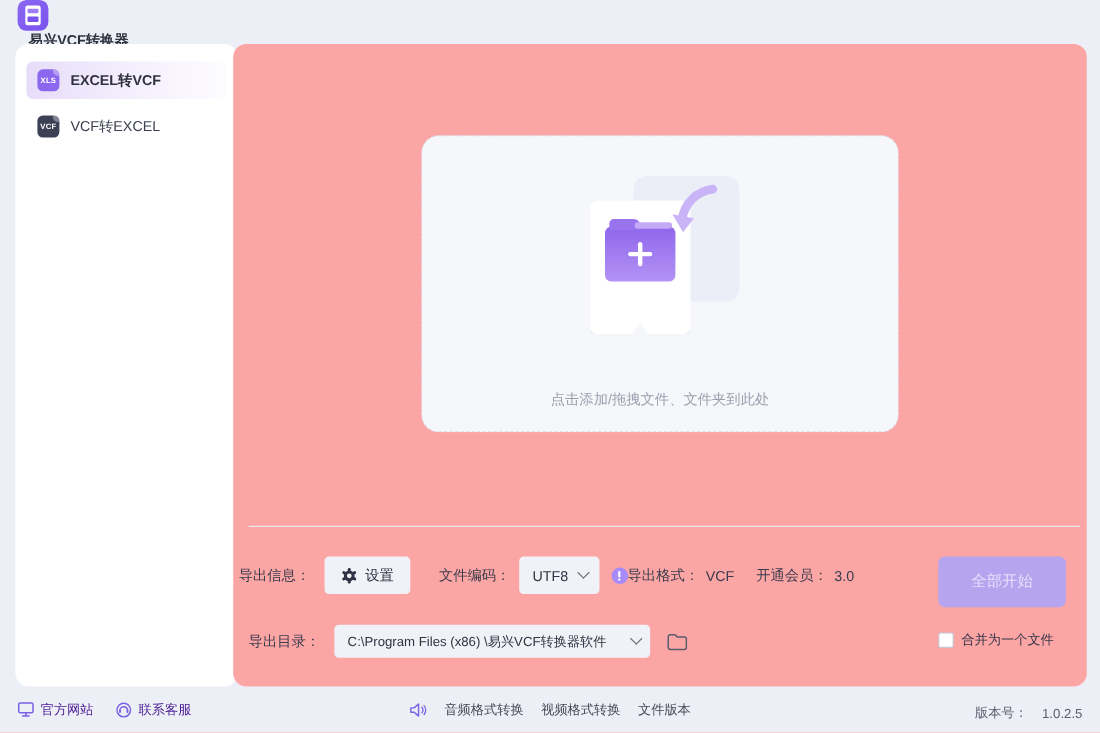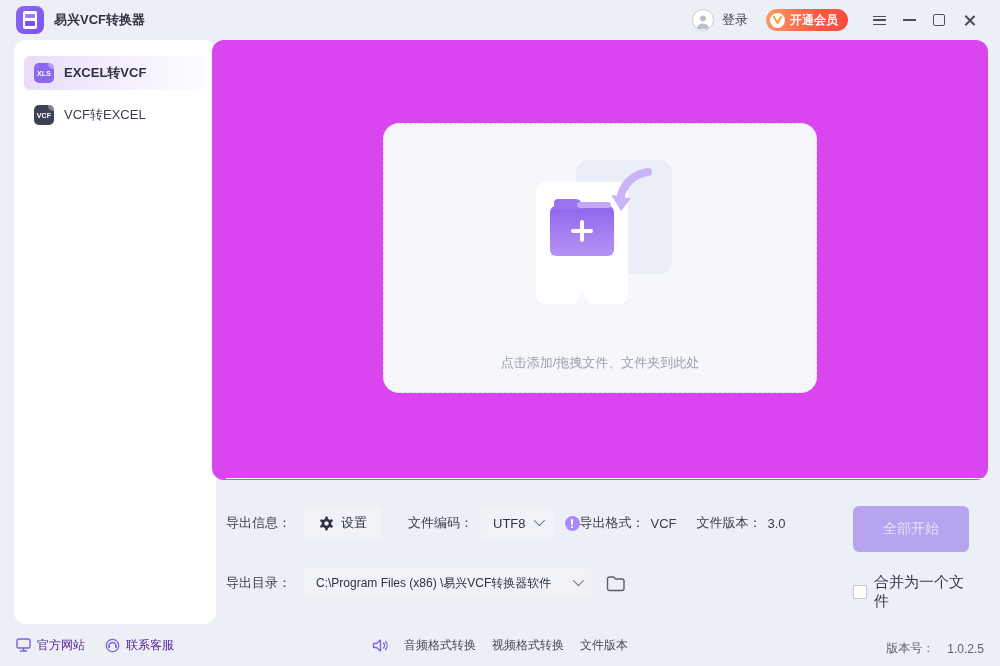--- a/index.html
+++ b/index.html
@@ -6,21 +6,21 @@
   html,body { width:1000px; height:666px; overflow:hidden; }
   body {
     font-family:"Liberation Sans","DejaVu Sans",sans-serif;
     background:#edeff6;
     color:#33364a;
     position:relative;
     font-size:13px;
   }
   
   .topbar { position:absolute; left:0; top:0; width:1000px; height:40px;
-    display:flex; align-items:center; padding:0 16px; }
+    display:flex; align-items:flex-start; padding:0 16px;flex-direction:column; }
   .logo { width:28px; height:28px; border-radius:8px;
     background:linear-gradient(135deg,#8b68f2,#7a52ee);
     display:flex; align-items:center; justify-content:center; flex:0 0 auto; }
   .logo .doc { width:14px; height:18px; background:#fff; border-radius:2px; position:relative; }
   .logo .doc::before { content:""; position:absolute; left:2px; top:3px; width:10px; height:4px;
     background:#9d7df4; border-radius:1px; }
   .logo .doc::after { content:""; position:absolute; left:2px; bottom:3px; width:10px; height:5px;
     background:#7a52ee; border-radius:1px; }
   .app-title { margin-left:10px; font-weight:bold; font-size:13px; color:#30323f; }
   .topbar-right { margin-left:auto; display:flex; align-items:center; }
@@ -52,22 +52,22 @@
   .file-badge { width:20px; height:20px; border-radius:5px; position:relative;
     display:flex; align-items:center; justify-content:center;
     color:#fff; font-size:7px; font-weight:bold; letter-spacing:.2px; flex:0 0 auto; }
   .file-badge.xls { background:#8b68ee; }
   .file-badge.vcf { background:#3d4155; }
   .file-badge::before { content:""; position:absolute; top:0; right:0; width:6px; height:6px;
     background:rgba(255,255,255,.35); border-radius:0 5px 0 5px; }
   .side-label { margin-left:10px; font-size:13px; color:#2f3140; font-weight:bold; }
   .side-item:not(.selected) .side-label { font-weight:normal; color:#3c3f4e; }
   
-  .main { position:absolute; left:212px; top:40px; width:776px; height:440px;
-    background:#d946ef; border-radius:12px; }
+  .main { position:absolute; left:212px; top:40px; width:776px; height:584px;
+    background:#fca5a5; border-radius:12px; }
   .dropzone { position:absolute; left:171px; top:83px; width:434px; height:270px;
     border:1px dashed #d9ddea; border-radius:16px; background:#f6f7fb;
     display:flex; flex-direction:column; align-items:center; cursor:pointer; }
   .illu { position:relative; width:160px; height:158px; margin-top:36px; }
   .illu .back-card { position:absolute; right:8px; top:0; width:96px; height:114px;
     background:#eceef7; border-radius:12px; }
   .illu .front-card { position:absolute; left:16px; top:22px; width:92px; height:122px;
     background:#fff; border-radius:8px; box-shadow:0 4px 10px rgba(120,110,180,.08);
     clip-path:polygon(0 0,100% 0,100% 100%,58% 100%,50% 91%,42% 100%,0 100%);
     display:flex; justify-content:center; }
@@ -78,21 +78,21 @@
   .illu .folder::after { content:""; position:absolute; right:3px; top:-4px; width:34px; height:6px;
     background:#c4aaf6; border-radius:3px; }
   .plus { position:absolute; left:50%; top:50%; width:22px; height:22px; transform:translate(-50%,-50%); }
   .plus::before,.plus::after { content:""; position:absolute; background:#fff; border-radius:2px; }
   .plus::before { left:9px; top:0; width:4px; height:22px; }
   .plus::after { left:0; top:9px; width:22px; height:4px; }
   .arrow-svg { position:absolute; right:24px; top:6px; }
   .drop-hint { margin-top:36px; color:#9b9fae; font-size:13px; }
   .divider { position:absolute; left:14px; right:6px; top:438px; height:1px; background:#eff0f4; }
   
-  .row1 { position:absolute; left:14px; top:466px; height:34px; display:flex; align-items:center; }
+  .row1 { position:absolute; left:5px; top:466px; height:34px; display:flex; align-items:center; }
   .lbl { font-size:13px; color:#3a3d4d; }
   .btn-gray { display:flex; align-items:center; justify-content:center; gap:7px;
     background:#f1f2f7; border:none; border-radius:4px; height:34px; padding:8px 15px;
     font-size:13px; color:#2f3242; cursor:pointer; font-family:inherit; }
   .select-box { display:flex; align-items:center; justify-content:center; gap:8px;
     background:#f1f2f7; border-radius:4px; height:34px; padding:4px 12px;
     font-size:13px; color:#2f3242; cursor:pointer; }
   .chev { width:8px; height:8px; border-right:1.5px solid #6b6e7c; border-bottom:1.5px solid #6b6e7c;
     transform:rotate(45deg) translateY(-2px); margin-top:-3px; }
   .info-dot { width:15px; height:15px; border-radius:50%; background:#a78bfa; position:relative; cursor:pointer; }
@@ -101,21 +101,21 @@
   .kv { display:flex; align-items:center; gap:6px; font-size:13px; color:#3a3d4d; }
   .start-btn { position:absolute; right:19px; top:466px; width:116px; height:46px;
     background:#b6a4ef; border:none; border-radius:6px; color:#e6dffb; font-size:14px;
     cursor:pointer; font-family:inherit; }
   .row2 { position:absolute; left:14px; top:528px; height:30px; display:flex; align-items:center; }
   .path-box { width:287px; height:30px; background:#f1f2f7; border-radius:4px;
     display:flex; align-items:center; padding:0 10px 0 12px; font-size:12px; color:#2f3242; cursor:pointer; }
   .path-box .path-text { flex:1; white-space:nowrap; overflow:hidden; }
   .merge-row { position:absolute; right:19px; top:533px; width:116px; display:flex; align-items:center; gap:7px; }
   .checkbox { width:14px; height:14px; border:1px solid #c5c8d3; border-radius:2px; background:#fff; cursor:pointer; flex:0 0 auto; }
-  .merge-label { font-size:15px; color:#33364a; }
+  .merge-label { font-size:12px; color:#33364a; }
   
   .footer { position:absolute; left:0; top:624px; width:1000px; height:42px; }
   .foot-left { position:absolute; left:16px; top:0; height:42px; display:flex; align-items:center; gap:20px; }
   .foot-center { position:absolute; left:50%; top:0; height:42px; transform:translateX(-50%);
     display:flex; align-items:center; gap:16px; white-space:nowrap; }
   .foot-right { position:absolute; right:16px; top:0; height:49px; display:flex; align-items:center;
     font-size:12px; color:#5b5e6e; gap:13px; }
   .foot-link { display:flex; align-items:center; gap:6px; font-size:12px; color:#4c1d95; cursor:pointer; }
   .foot-plain { font-size:12px; color:#474a57; cursor:pointer; }
 </style>
@@ -211,21 +211,21 @@
       <div class="select-box" style="margin-left:8px;">
         <span>UTF8</span>
         <span class="chev"></span>
       </div>
       <div class="info-dot" style="margin-left:11px;"></div>
       <div class="kv" style="">
         <span>导出格式：</span>
         <span>VCF</span>
       </div>
       <div class="kv" style="margin-left:20px;">
-        <span>文件版本：</span>
+        <span>开通会员：</span>
         <span>3.0</span>
       </div>
     </div>
 
     <button class="start-btn">全部开始</button>
 
     <div class="row2">
       <span class="lbl">导出目录：</span>
       <div class="path-box" style="margin-left:13px;">
         <span class="path-text">C:\Program Files (x86) \易兴VCF转换器软件</span>

